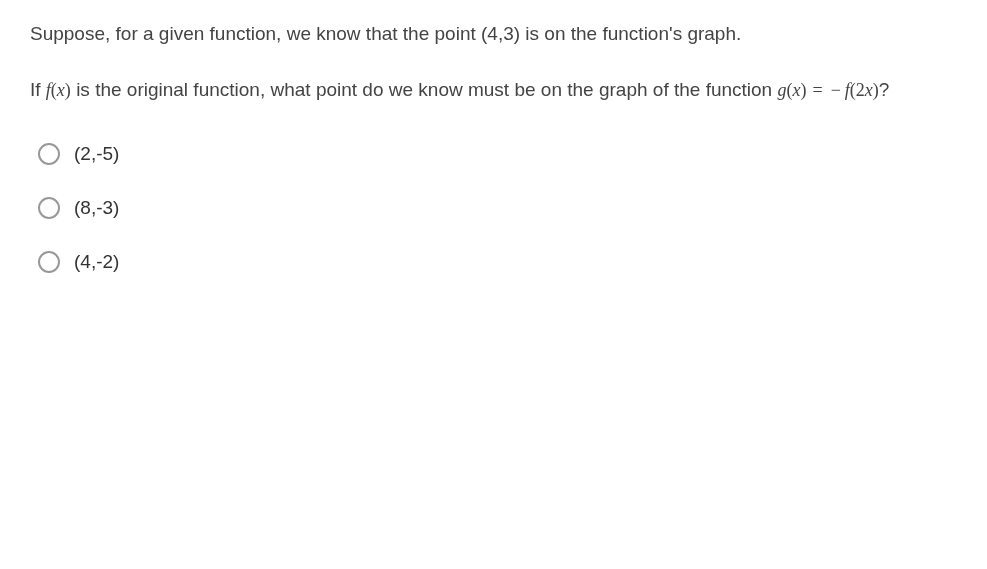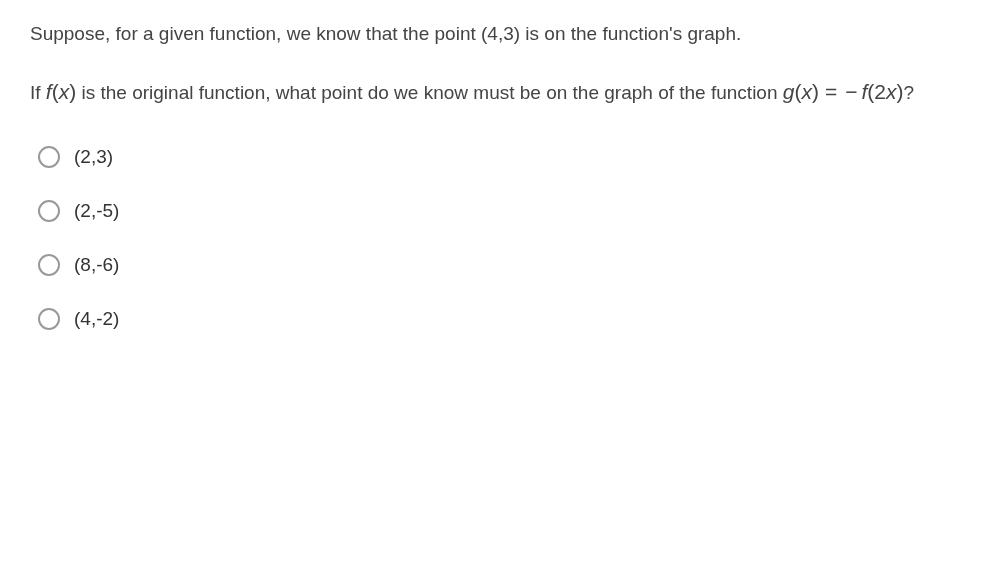--- a/index.html
+++ b/index.html
@@ -23,23 +23,23 @@
       font-weight: 400;
     }
     .question-main {
       font-size: 19px;
       line-height: 1.8;
       color: #444;
       margin-bottom: 36px;
       font-weight: 400;
     }
     .math {
-      font-family: Liberation Sans, sans-serif;
+      font-family: Liberation Serif, serif;
       font-style: italic;
-      font-size: 21px;
+      font-size: 18px;
       text-align: center;
     }
     .math-paren {
       font-style: normal;
     }
     .math-eq {
       font-style: normal;
       margin: 0 6px;
     }
     .math-minus {
@@ -76,27 +76,23 @@
 
 <div class="question-intro">Suppose, for a given function, we know that the point (4,3) is on the function's graph.</div>
 
 <div class="question-main">
   <span>If </span><span class="math"><span>f</span><span class="math-paren">(</span><span>x</span><span class="math-paren">)</span></span><span> is the original function, what point do we know must be on the graph of the function </span><span class="math"><span>g</span><span class="math-paren">(</span><span>x</span><span class="math-paren">)</span></span><span class="math math-eq">=</span><span class="math math-minus">−</span><span class="math"><span>f</span><span class="math-paren">(</span><span style="font-style:normal;">2</span><span>x</span><span class="math-paren">)</span></span><span>?</span>
 </div>
 
 <div class="options">
   <div class="option">
     <div class="radio"></div>
-    <span class="option-label">(2,3)</span>
-  </div>
-  <div class="option">
-    <div class="radio"></div>
     <span class="option-label">(2,-5)</span>
   </div>
   <div class="option">
     <div class="radio"></div>
-    <span class="option-label">(8,-6)</span>
+    <span class="option-label">(8,-3)</span>
   </div>
   <div class="option">
     <div class="radio"></div>
     <span class="option-label">(4,-2)</span>
   </div>
 </div>
 
 </body></html>

